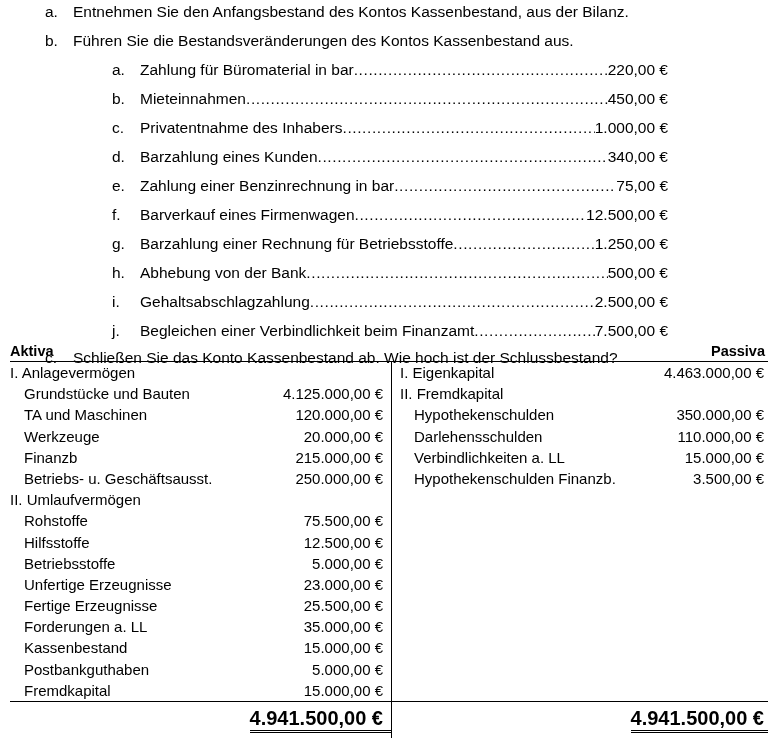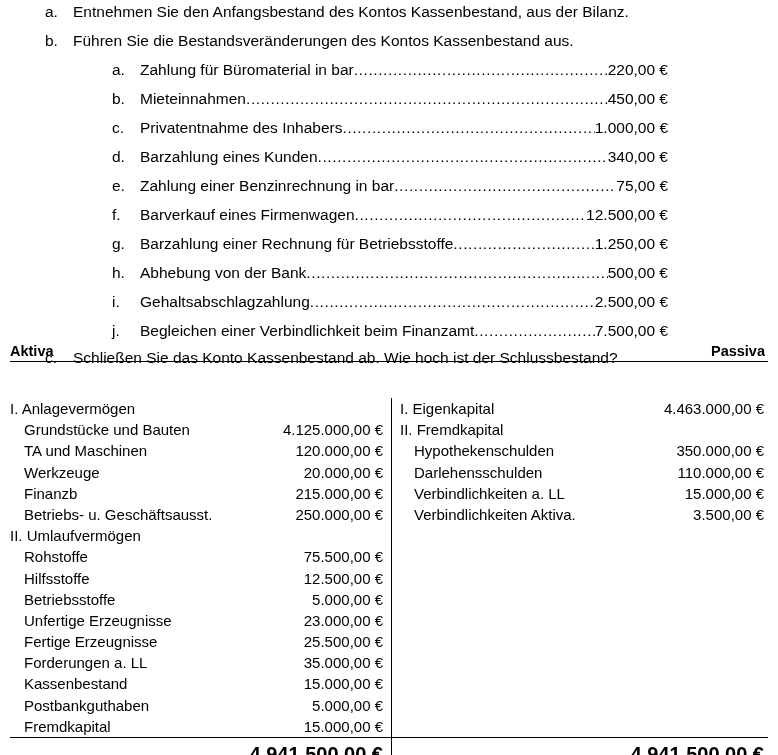--- a/index.html
+++ b/index.html
@@ -92,21 +92,20 @@
     flex: 1 1 auto;
     text-align: right;
     padding-right: 3px;
   }
   .bilanz-body {
     display: flex;
     border-top: 1.6px solid #000;
   }
   .col {
     box-sizing: border-box;
-    margin-top: 36px;
   }
   .col-aktiva {
     width: 382px;
     flex: 0 0 382px;
     border-right: 1.6px solid #000;
     padding-right: 0px;
   }
   .col-passiva {
     flex: 1 1 auto;
     padding-left: 8px;
@@ -365,21 +364,21 @@
         </div>
         <div class="acct-row item">
           <span class="label">Darlehensschulden</span>
           <span class="value">110.000,00 €</span>
         </div>
         <div class="acct-row item">
           <span class="label">Verbindlichkeiten  a. LL</span>
           <span class="value">15.000,00 €</span>
         </div>
         <div class="acct-row item">
-          <span class="label">Verbindlichkeiten  Aktiva.</span>
+          <span class="label">Hypothekenschulden  Finanzb.</span>
           <span class="value">3.500,00 €</span>
         </div>
         <div class="acct-row empty">&nbsp;</div>
         <div class="acct-row empty">&nbsp;</div>
         <div class="acct-row empty">&nbsp;</div>
         <div class="acct-row empty">&nbsp;</div>
         <div class="acct-row empty">&nbsp;</div>
         <div class="acct-row empty">&nbsp;</div>
         <div class="acct-row empty">&nbsp;</div>
         <div class="acct-row empty">&nbsp;</div>

